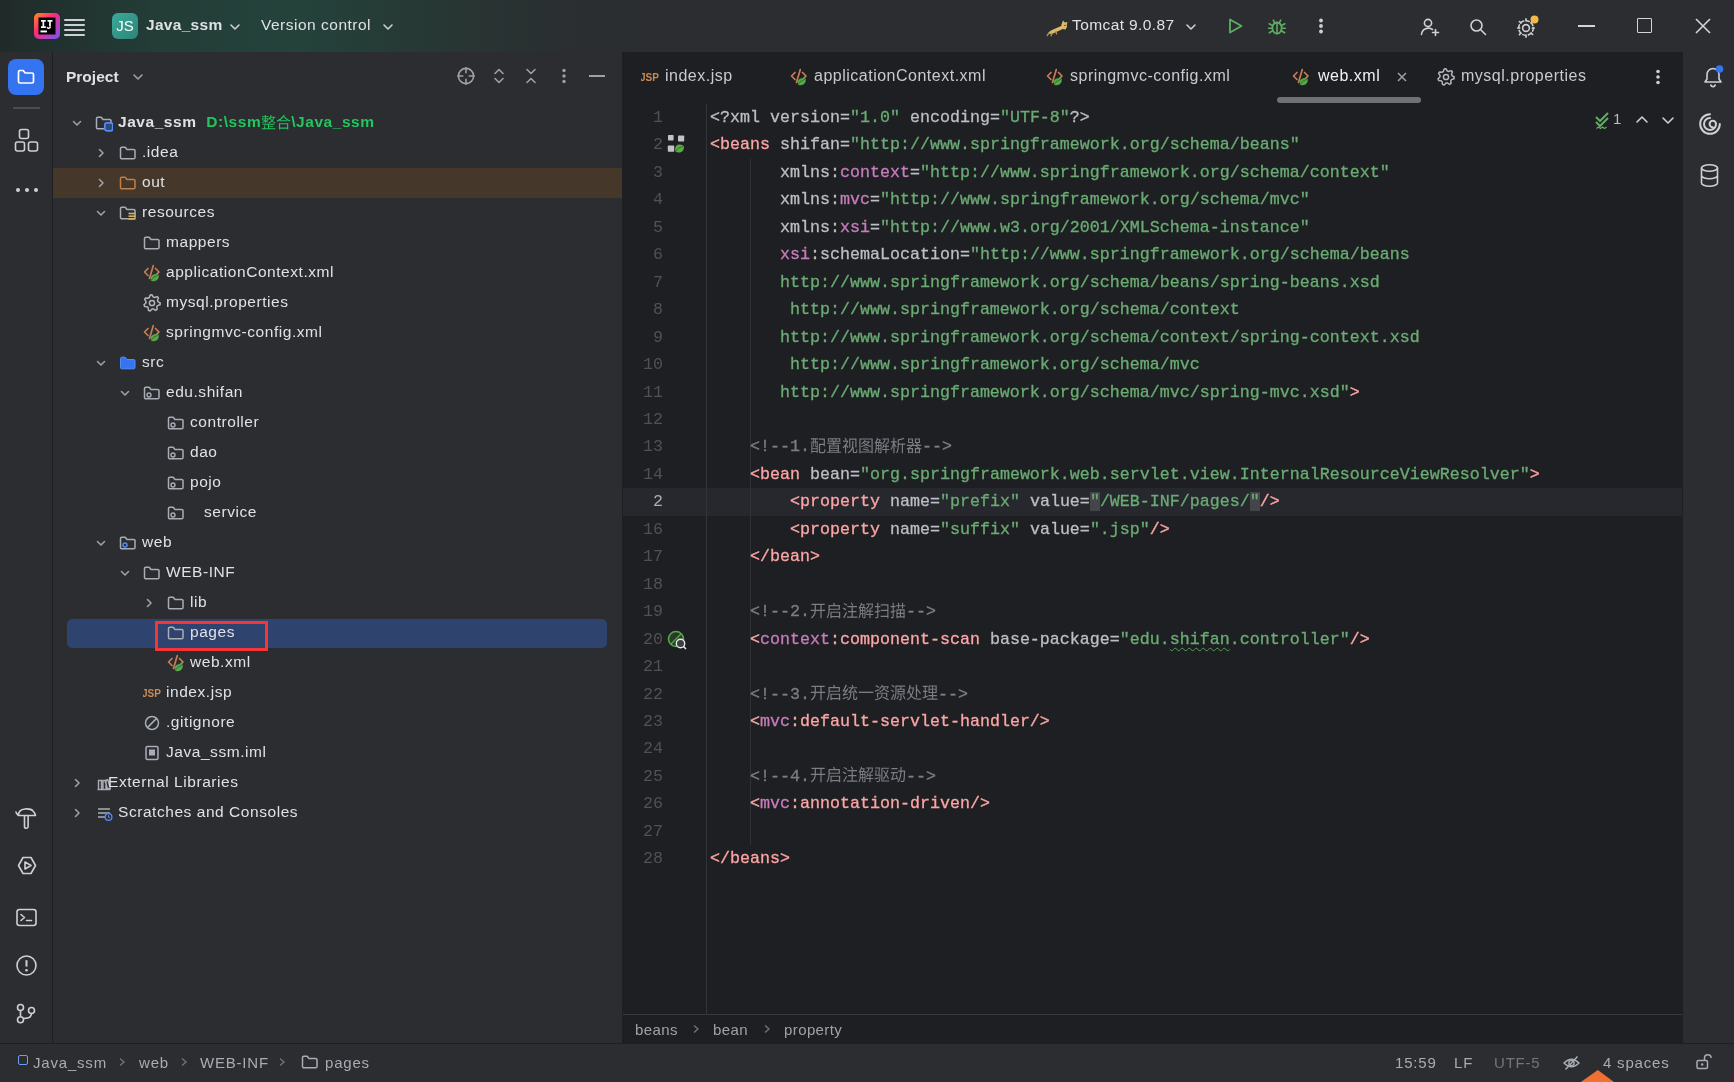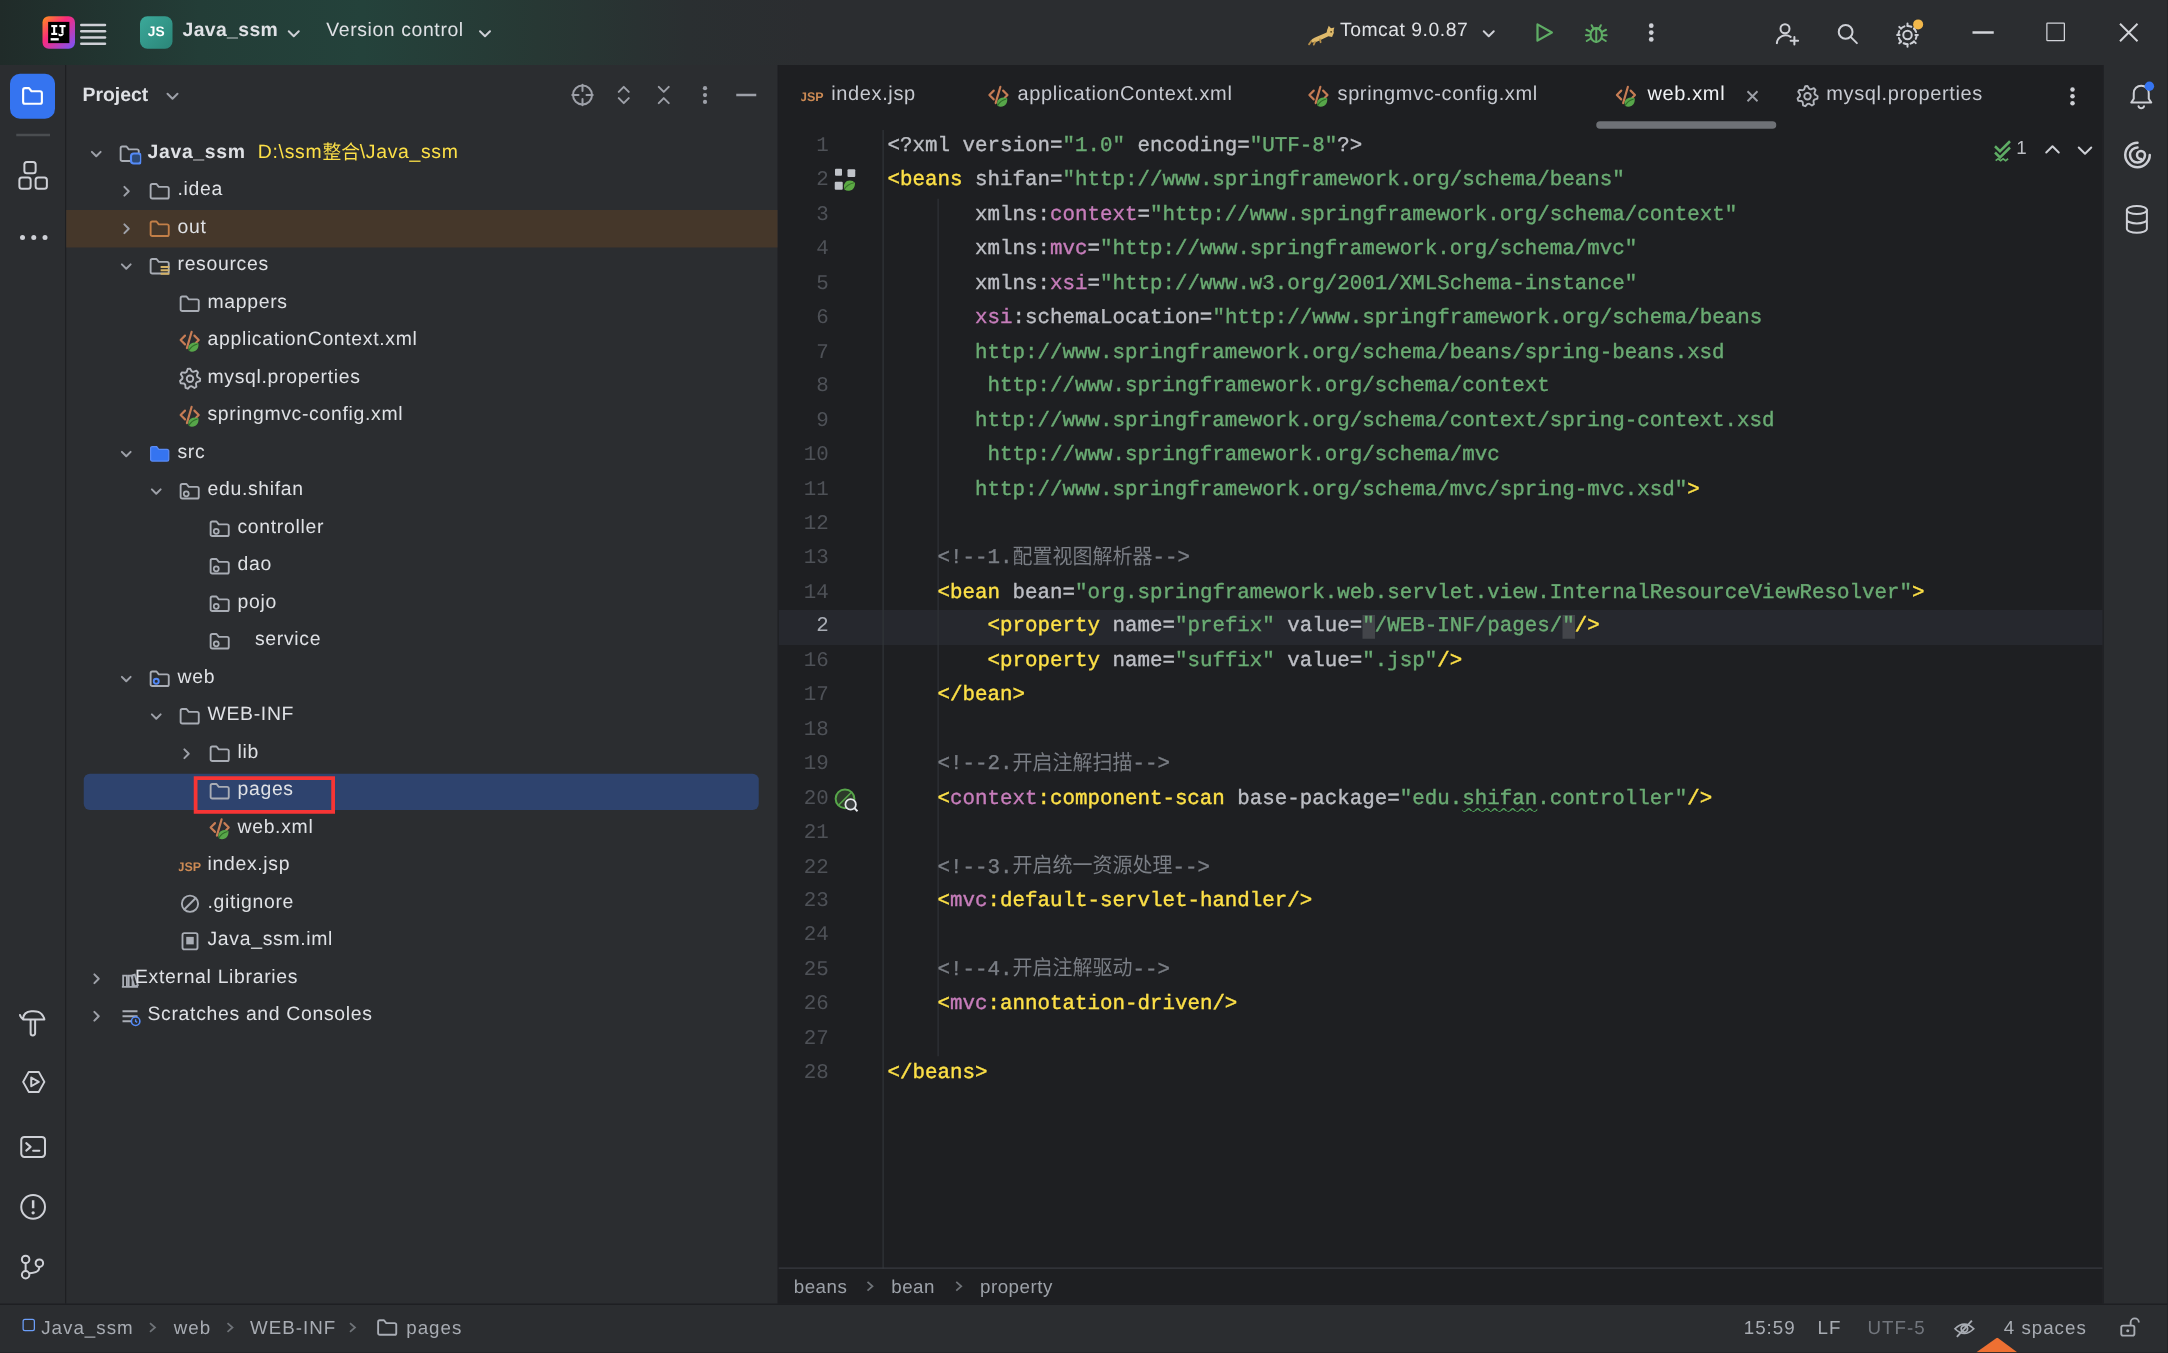--- a/index.html
+++ b/index.html
@@ -8,21 +8,21 @@
 #panel{left:53px;top:52px;width:569px;height:991px;background:#2b2d30}
 #rstrip{left:1682px;top:52px;width:52px;height:991px;background:#2b2d30;border-left:1px solid #1e1f22}
 #tabs{left:623px;top:52px;width:1059px;height:52px;background:#1e1f22}
 #status{left:0;top:1043px;width:1734px;height:39px;background:#2b2d30;border-top:1px solid #1e1f22}
 .ic{stroke:#ced0d6;fill:none;stroke-width:1.6;stroke-linecap:round;stroke-linejoin:round}
 .ic2{stroke:#9da0a8;fill:none;stroke-width:1.6;stroke-linecap:round;stroke-linejoin:round}
 .tx{position:absolute;font-size:15.5px;letter-spacing:0.55px;color:#dfe1e5;white-space:pre;top:50%;transform:translateY(-54%)}
 pre{font-family:"Liberation Mono",monospace;font-size:16.67px;line-height:27.45px}
 #code{left:710px;top:104px;color:#bcbec4;-webkit-text-stroke:0.3px}
 #gut{left:622px;top:104px;width:41px;text-align:right;color:#4e5157}
-.t{color:#fde047}.s{color:#6aab73}.n{color:#c77dbb}.c{color:#7a7e85}.w{color:#bcbec4}
+.t{color:#fca5a5}.s{color:#6aab73}.n{color:#c77dbb}.c{color:#7a7e85}.w{color:#bcbec4}
 .hl{background:#43454a}
 .sq{text-decoration:underline;text-decoration-style:wavy;text-decoration-color:#4f9e59;text-underline-offset:3px;text-decoration-thickness:1px}
 .k{display:inline-block;width:16px;height:17px;vertical-align:-2.4px}
 .k>svg{display:block;width:16px;height:17px}
 .kp{display:inline-block;width:15px;height:16px;vertical-align:-2.8px}
 .kp>svg{display:block;width:15px;height:16px}
 .tabtx{position:absolute;top:50%;transform:translateY(-54%);font-size:16px;letter-spacing:0.5px;color:#c7cad1;white-space:pre}
 .bc{font-size:15px;letter-spacing:0.4px;color:#9da2a9}
 </style></head><body>
 <div class="a" id="title">
@@ -41,21 +41,21 @@
       <rect x="9.5" y="8" width="1.7" height="8" fill="#fff"></rect>
       <rect x="8" y="14.3" width="4.8" height="1.7" fill="#fff"></rect>
 <rect x="14.5" y="8" width="5" height="1.7" fill="#fff"></rect>
       <rect x="16.1" y="8" width="1.7" height="6.5" fill="#fff"></rect>
       <path d="M13.8 14.5 q2 2 4-0.5 l0 1.8 q-2 2.2-4 0.5Z" fill="#fff"></path>
     </svg>
 <div class="a" style="left:64px;top:19px;width:21px;height:2px;background:#ced0d6;border-radius:1px"></div>
 <div class="a" style="left:64px;top:24px;width:21px;height:2px;background:#ced0d6;border-radius:1px"></div>
 <div class="a" style="left:64px;top:29px;width:21px;height:2px;background:#ced0d6;border-radius:1px"></div>
 <div class="a" style="left:64px;top:34px;width:21px;height:2px;background:#ced0d6;border-radius:1px"></div>
-<div class="a" style="left:112px;top:13px;width:26px;height:26px;border-radius:6px;background:linear-gradient(135deg,#3ba99a,#2b8578);color:#fff;font-weight:bold;font-size:11px;text-align:center;line-height:26px">JS</div>
+<div class="a" style="left:112px;top:13px;width:26px;height:26px;border-radius:6px;background:linear-gradient(135deg,#3ba99a,#2b8578);color:#fff;font-weight:normal;font-size:15px;text-align:center;line-height:26px">JS</div>
 <div class="a" style="left:146px;top:16px;font-size:15.5px;letter-spacing:0.3px;font-weight:bold;color:#dfe1e5">Java_ssm</div>
 <svg class="a" style="left:228px;top:20px" width="14" height="14">
       <path class="ic" d="M3 5l4 4 4-4"></path>
     </svg>
 <div class="a" style="left:261px;top:16px;font-size:15.5px;letter-spacing:0.5px;color:#dfe1e5">Version control</div>
 <svg class="a" style="left:381px;top:20px" width="14" height="14">
       <path class="ic" d="M3 5l4 4 4-4"></path>
     </svg>
 <svg class="a" style="left:1046px;top:15px" width="24" height="24">
 <path d="M2.5 17.5 q1-1.5 3.5-2.5 l8-3.5 q2-1 3.5-0.5 l3 1 -0.8 2.5 -3-0.5 -7.5 3.5 q-3 1.5-5.5 1.5 Z" fill="#deb96b"></path>
@@ -178,21 +178,21 @@
     </g>
   </svg>
 <div class="a" style="left:589px;top:75px;width:16px;height:1.8px;background:#9da0a8"></div>
 <svg class="a" style="left:70px;top:116px" width="14" height="14">
     <path class="ic2" d="M3.5 5.5l3.5 3.5 3.5-3.5"></path>
   </svg>
 <svg class="a" style="left:95px;top:114px" width="18" height="18">
     <path d="M1.5 4.5 a1.3 1.3 0 0 1 1.3-1.3 h3.4 l1.8 2.3 h6.7 a1.3 1.3 0 0 1 1.3 1.3 v6.7 a1.3 1.3 0 0 1-1.3 1.3 h-11.9 a1.3 1.3 0 0 1-1.3-1.3 Z" stroke="#a9adb5" stroke-width="1.5" fill="none" stroke-linejoin="round"></path>
     <rect x="9.8" y="8.8" width="8" height="8" rx="2.2" fill="#2d4a76" stroke="#548af7" stroke-width="1.7"></rect>
   </svg>
-<div class="tx" style="left:118px;top:123px;font-weight:bold">Java_ssm  <span style="font-weight:normal;color:#fde047">D:\ssm<span class="kp"><svg viewBox="0 -880 1000 1000" preserveAspectRatio="none">
+<div class="tx" style="left:118px;top:123px;font-weight:bold">Java_ssm  <span style="font-weight:bold;color:#22c55e">D:\ssm<span class="kp"><svg viewBox="0 -880 1000 1000" preserveAspectRatio="none">
           <g transform="scale(1,-1)" fill="currentColor">
             <use href="#g20"></use>
           </g>
         </svg></span><span class="kp"><svg viewBox="0 -880 1000 1000" preserveAspectRatio="none">
           <g transform="scale(1,-1)" fill="currentColor">
             <use href="#g21"></use>
           </g>
         </svg></span>\Java_ssm</span></div>
 <svg class="a" style="left:94px;top:146px" width="14" height="14">
     <path class="ic2" d="M5.5 3.5l3.5 3.5-3.5 3.5"></path>

